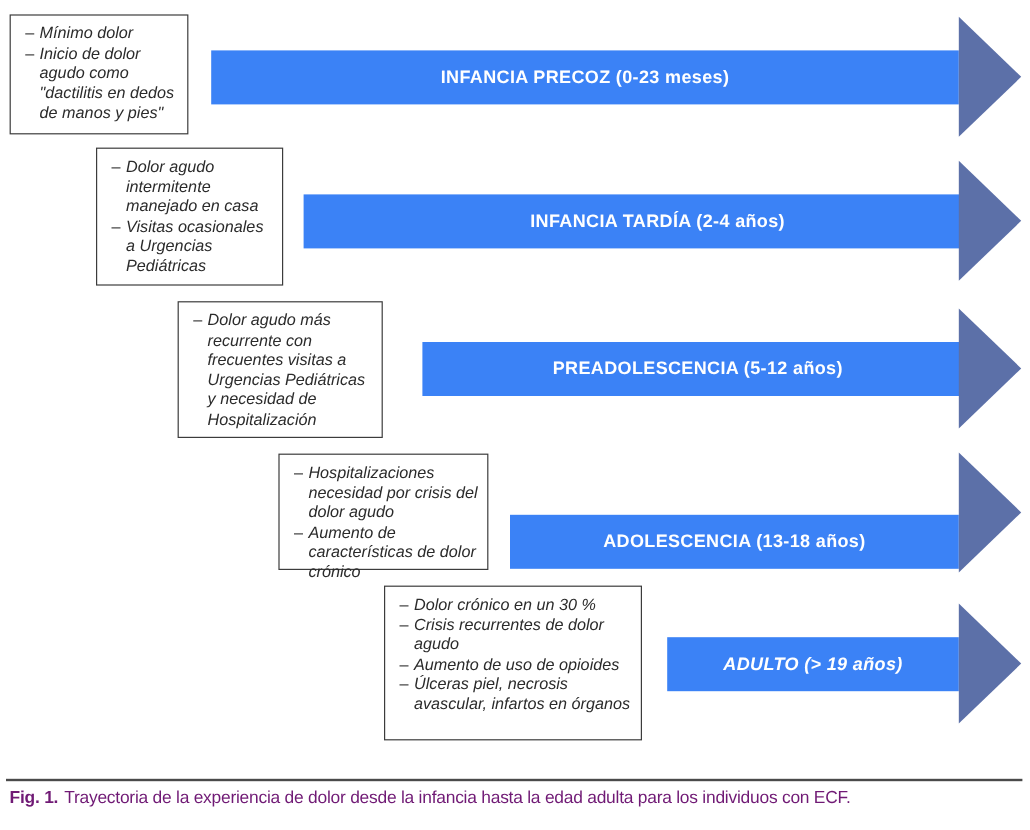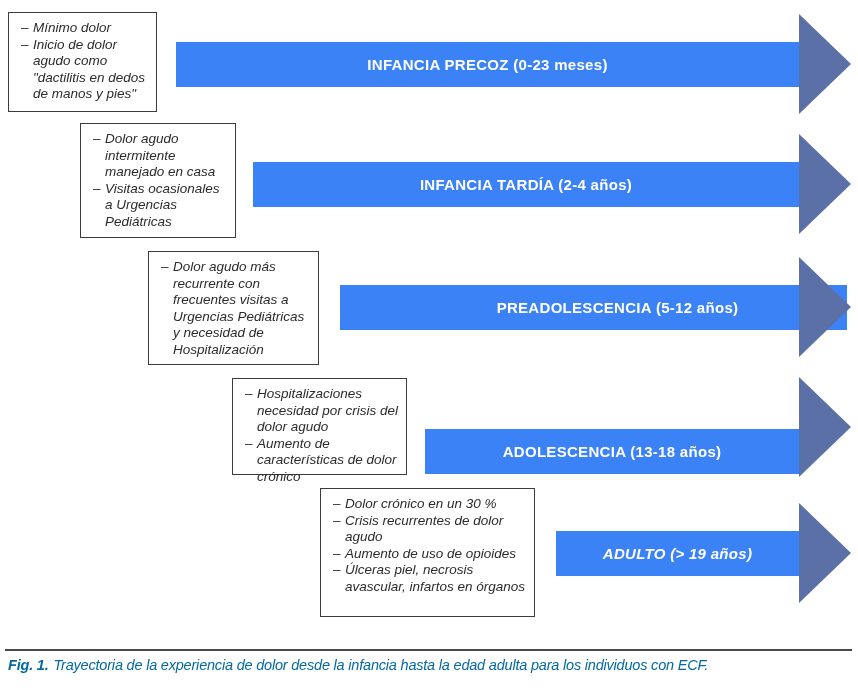--- a/index.html
+++ b/index.html
@@ -59,25 +59,25 @@
     border-top: 50px solid transparent;
     border-bottom: 50px solid transparent;
     border-left: 52px solid #5c70a8;
   }
   
   .s1-box   { left: 8px;   top: 12px;  width: 149px; height: 100px; }
   .s1-body  { left: 176px; top: 42px;  width: 623px; }
   .s1-head  { left: 799px; top: 14px; }
   
   .s2-box   { left: 80px;  top: 123px; width: 156px; height: 115px; }
-  .s2-body  { left: 253px; top: 162px; width: 546px; }
+  .s2-body  { left: 253px; top: 162px; width: 546px; padding-left: 22px; }
   .s2-head  { left: 799px; top: 134px; }
   
   .s3-box   { left: 148px; top: 251px; width: 171px; height: 114px; }
-  .s3-body  { left: 340px; top: 285px; width: 459px; padding-left: 48px; }
+  .s3-body  { left: 352px; top: 285px; width: 459px; }
   .s3-head  { left: 799px; top: 257px; }
   
   .s4-box   { left: 232px; top: 378px; width: 175px; height: 97px; }
   .s4-body  { left: 425px; top: 429px; width: 374px; }
   .s4-head  { left: 799px; top: 377px; }
   
   .s5-box   { left: 320px; top: 488px; width: 215px; height: 129px; }
   .s5-body  { left: 556px; top: 531px; width: 243px; font-style: italic; }
   .s5-head  { left: 799px; top: 503px; }
 
@@ -89,22 +89,21 @@
     height: 2px;
     background: #4a4a4a;
   }
   .caption {
     position: absolute;
     left: 8px;
     top: 657px;
     width: 840px;
     font-size: 14.5px;
     letter-spacing: -0.2px;
-    color: #0369a1;
-    font-style: italic;
+    color: #701a75;
   }
   .caption .fig-label {
     font-weight: bold;
     margin-right: 5px;
   }
 </style>
 </head>
 <body>
 
 <div class="canvas">

